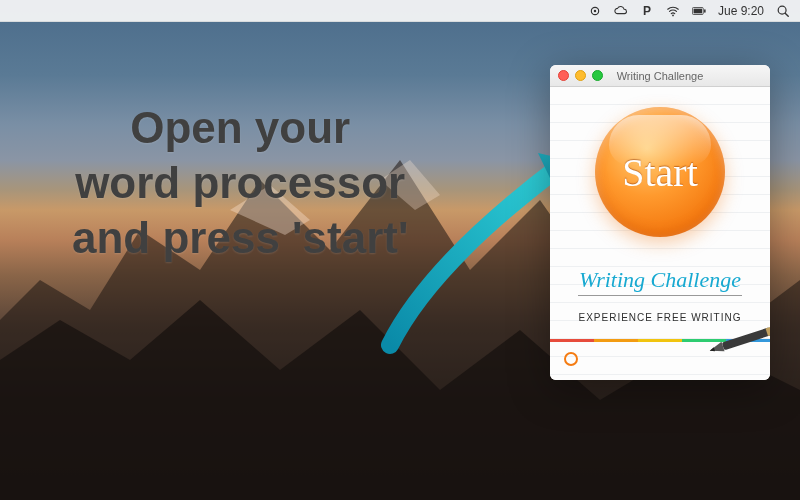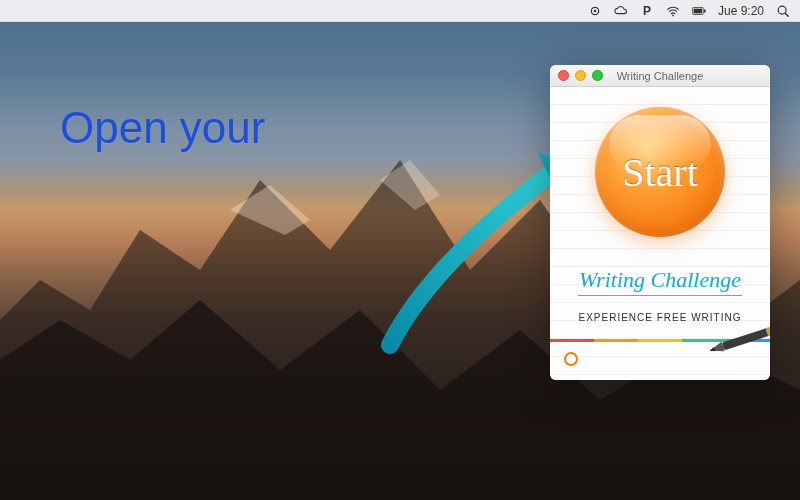--- a/index.html
+++ b/index.html
@@ -29,25 +29,25 @@
     }
     .menubar .left { display: flex; align-items: center; gap: 14px; }
     .menubar .right { margin-left: auto; display: flex; align-items: center; gap: 12px; font-size: 12px; }
     .apple-icon { font-size: 15px; }
     .menubar .ico { width: 14px; height: 14px; display: inline-flex; align-items: center; justify-content: center; }
     .menubar .ico svg { width: 14px; height: 14px; }
 
     
     .instruction {
       position: absolute;
-      top: 100px; left: 60px;
+      top: 100px; left: 72px;
       font-size: 44px;
-      font-weight: 400;
+      font-weight: 700;
       line-height: 1.25;
-      color: #1d4ed8;
+      color: #404040;
       text-shadow: 0 1px 2px rgba(255,255,255,0.12);
       z-index: 5;
       text-align: center;
     }
 
     
     .arrow {
       position: absolute;
       top: 135px; left: 370px;
       width: 230px; height: 230px;
@@ -211,20 +211,22 @@
       <svg viewBox="0 0 16 16">
           <circle cx="7" cy="7" r="4.5" fill="none" stroke="#333" stroke-width="1.4"></circle>
           <line x1="10.5" y1="10.5" x2="14" y2="14" stroke="#333" stroke-width="1.6" stroke-linecap="round"></line>
         </svg>
     </span>
   </div>
 </div>
 
 <div class="instruction">
   <div>Open your</div>
+  <div>word processor</div>
+  <div>and press 'start'</div>
 </div>
 
 <svg class="arrow" viewBox="0 0 230 230">
   <defs>
     <linearGradient id="arrg" x1="0" y1="1" x2="1" y2="0">
       <stop offset="0" stop-color="#0a8aa8"></stop>
       <stop offset="1" stop-color="#2fd0d8"></stop>
     </linearGradient>
   </defs>
   <path d="M20,210 Q60,130 185,35" fill="none" stroke="url(#arrg)" stroke-width="18" stroke-linecap="round"></path>

